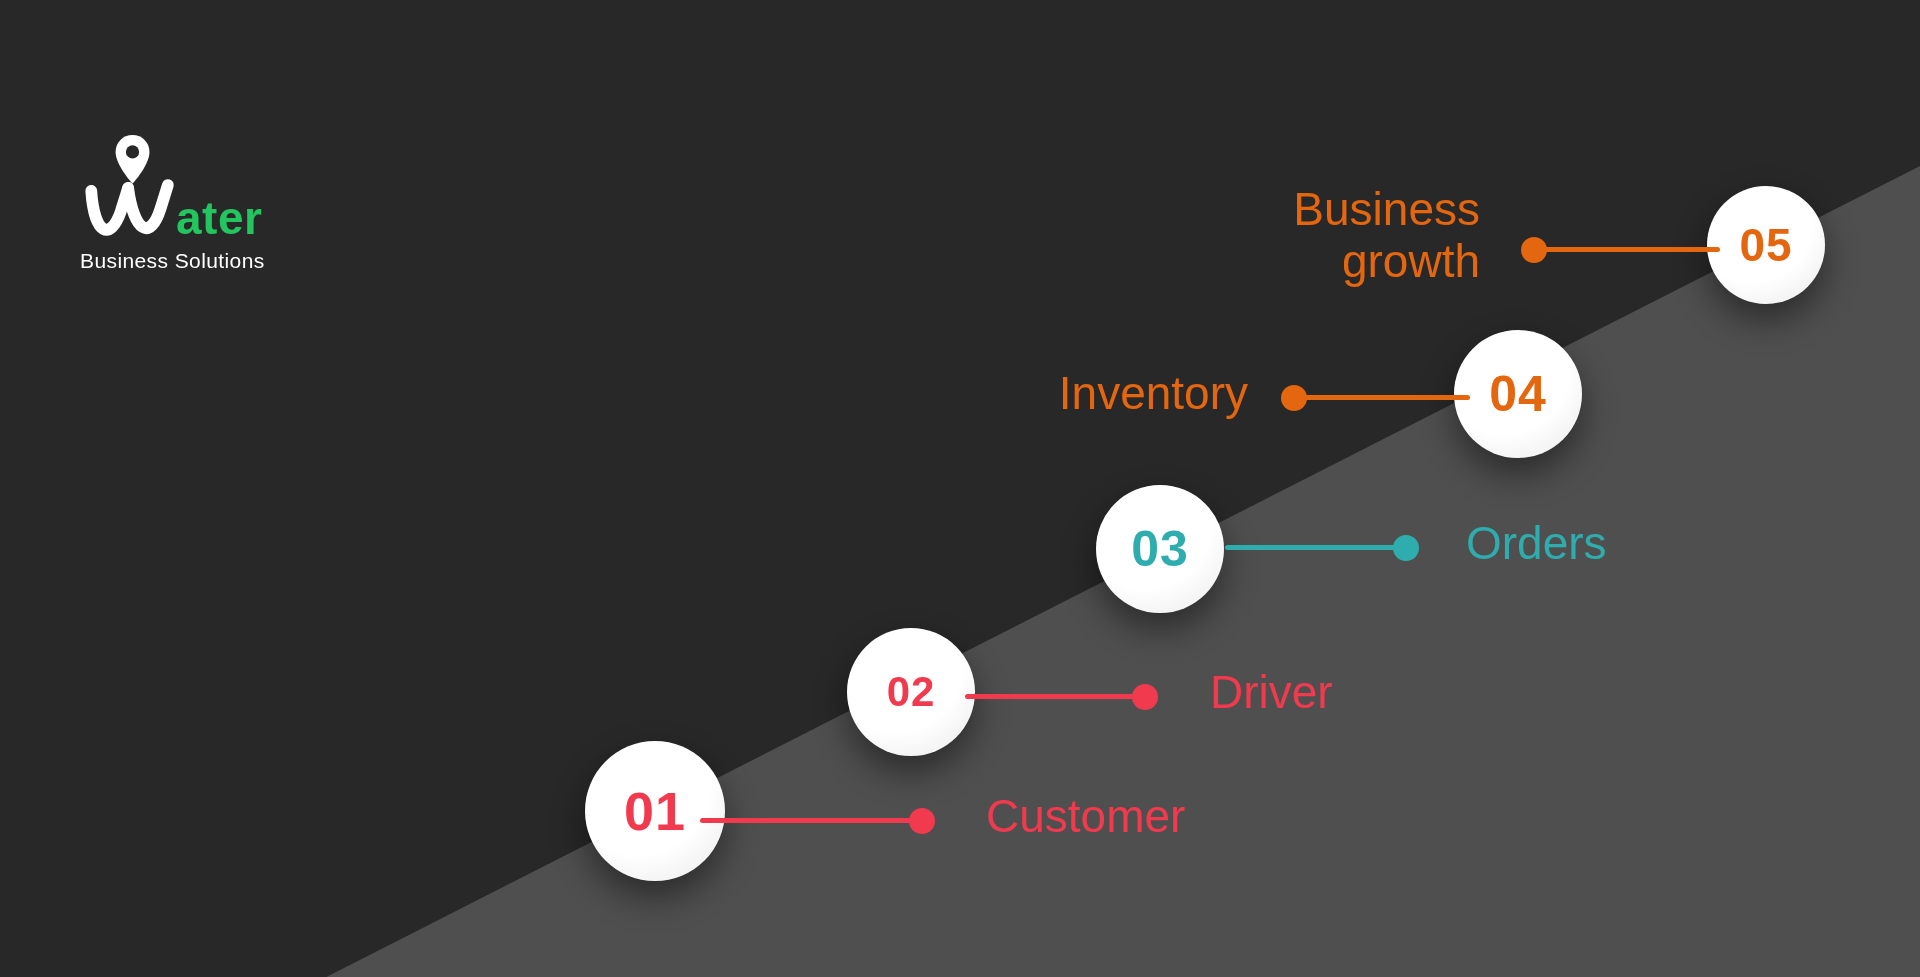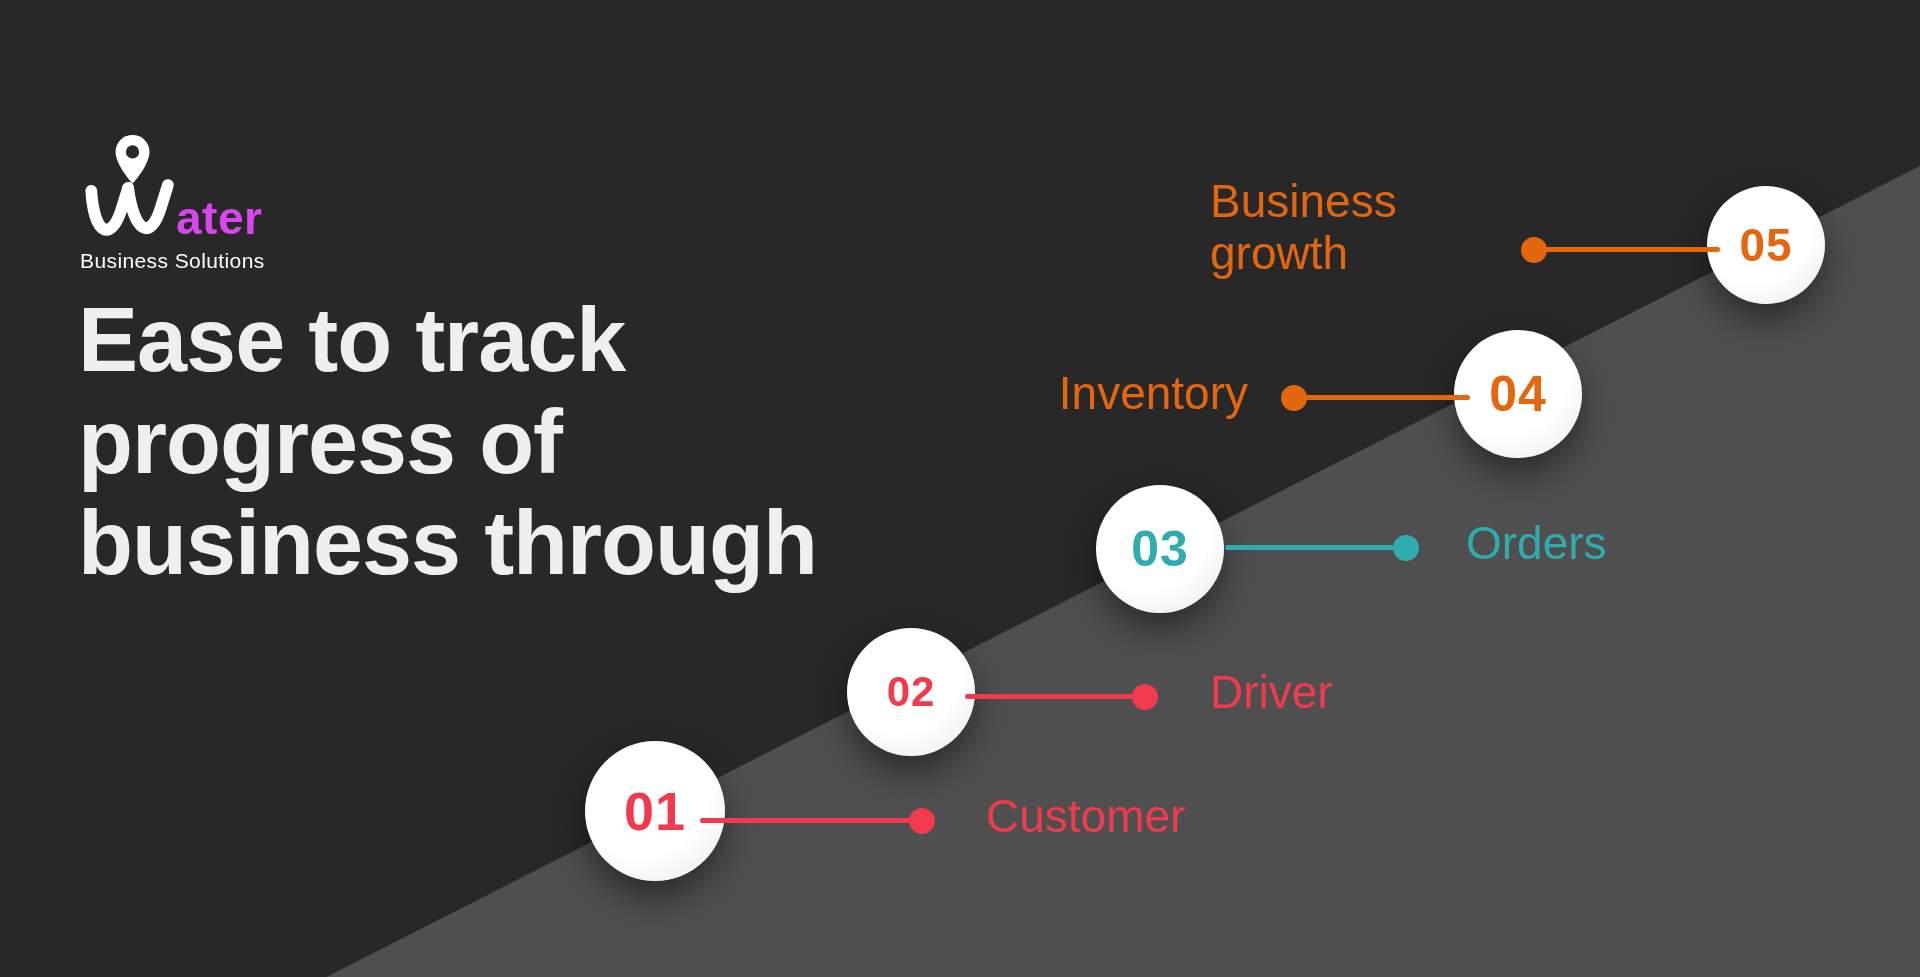--- a/index.html
+++ b/index.html
@@ -14,21 +14,21 @@
   .diag {
     position: absolute; inset: 0;
     background: var(--bg-light, #4f4f4f);
     clip-path: polygon(100% 17%, 100% 100%, 17% 100%);
   }
 
   
   .logo { position: absolute; left: 80px; top: 132px; }
   .logo-row { display: flex; align-items: flex-end; }
   .brand {
-    color: #d946ef; font-weight: bold; font-size: 46px; line-height: 1;
+    color: #22c55e; font-weight: bold; font-size: 46px; line-height: 1;
     margin-left: -12px; margin-bottom: 3px; letter-spacing: .5px;
   }
   .tagline { color: #ffffff; font-size: 21px; margin-top: 5px; letter-spacing: .4px; }
 
   
   .heading {
     position: absolute; left: 78px; top: 290px; margin: 0;
     font-size: 90px; line-height: 1.13; font-weight: bold;
     color: #efefef; letter-spacing: -1px;
   }
@@ -62,46 +62,41 @@
   .s3 .label  { left: 1466px; top: 518px; }
 
   .s4 .circle { left: 1454px; top: 330px; width: 128px; height: 128px; font-size: 50px; }
   .s4 .line   { left: 1294px; top: 395px; width: 176px; }
   .s4 .dot    { left: 1281px; top: 385px; }
   .s4 .label  { right: 672px; top: 368px; text-align: right; }
 
   .s5 .circle { left: 1707px; top: 186px; width: 118px; height: 118px; font-size: 46px; }
   .s5 .line   { left: 1534px; top: 247px; width: 186px; }
   .s5 .dot    { left: 1521px; top: 237px; }
-  .s5 .label  { right: 440px; top: 176px; width: 270px; white-space: normal; }
+  .s5 .label  { right: 440px; top: 184px; width: 270px; text-align: right; white-space: normal; }
 </style>
 </head>
 <body>
 
 <div class="stage" style="--bg-dark: #282828; --bg-light: #4f4f4f;">
   <div class="diag"></div>
 
   <div class="logo">
     <div class="logo-row">
       <svg width="108" height="112" viewBox="0 0 68 76" aria-hidden="true">
         <path d="M5 40 C7 70 18 74 25 54 L30 38" stroke="#ffffff" stroke-width="8" fill="none" stroke-linecap="round" stroke-linejoin="round"></path>
         <path d="M30 38 C34 68 45 74 52 52 L57 36" stroke="#ffffff" stroke-width="8" fill="none" stroke-linecap="round" stroke-linejoin="round"></path>
         <path d="M33 2 C26.5 2 21.5 7 21.5 13.5 C21.5 22.5 33 35 33 35 C33 35 44.5 22.5 44.5 13.5 C44.5 7 39.5 2 33 2 Z" fill="#ffffff"></path>
         <circle cx="33" cy="13.5" r="4.5" fill="#282828"></circle>
       </svg>
       <span class="brand">ater</span>
     </div>
     <div class="tagline">Business Solutions</div>
   </div>
 
-  <h1 class="heading" style="color: rgb(239, 239, 239);">
-    <span>Ease to track</span><br>
-    <span>progress of</span><br>
-    <span>business through</span>
-  </h1>
 
   <div class="step s1" style="--c: #f13a4e;">
     <div class="circle">
       <span class="num">01</span>
     </div>
     <div class="line"></div>
     <div class="dot"></div>
     <div class="label">Customer</div>
   </div>
 

